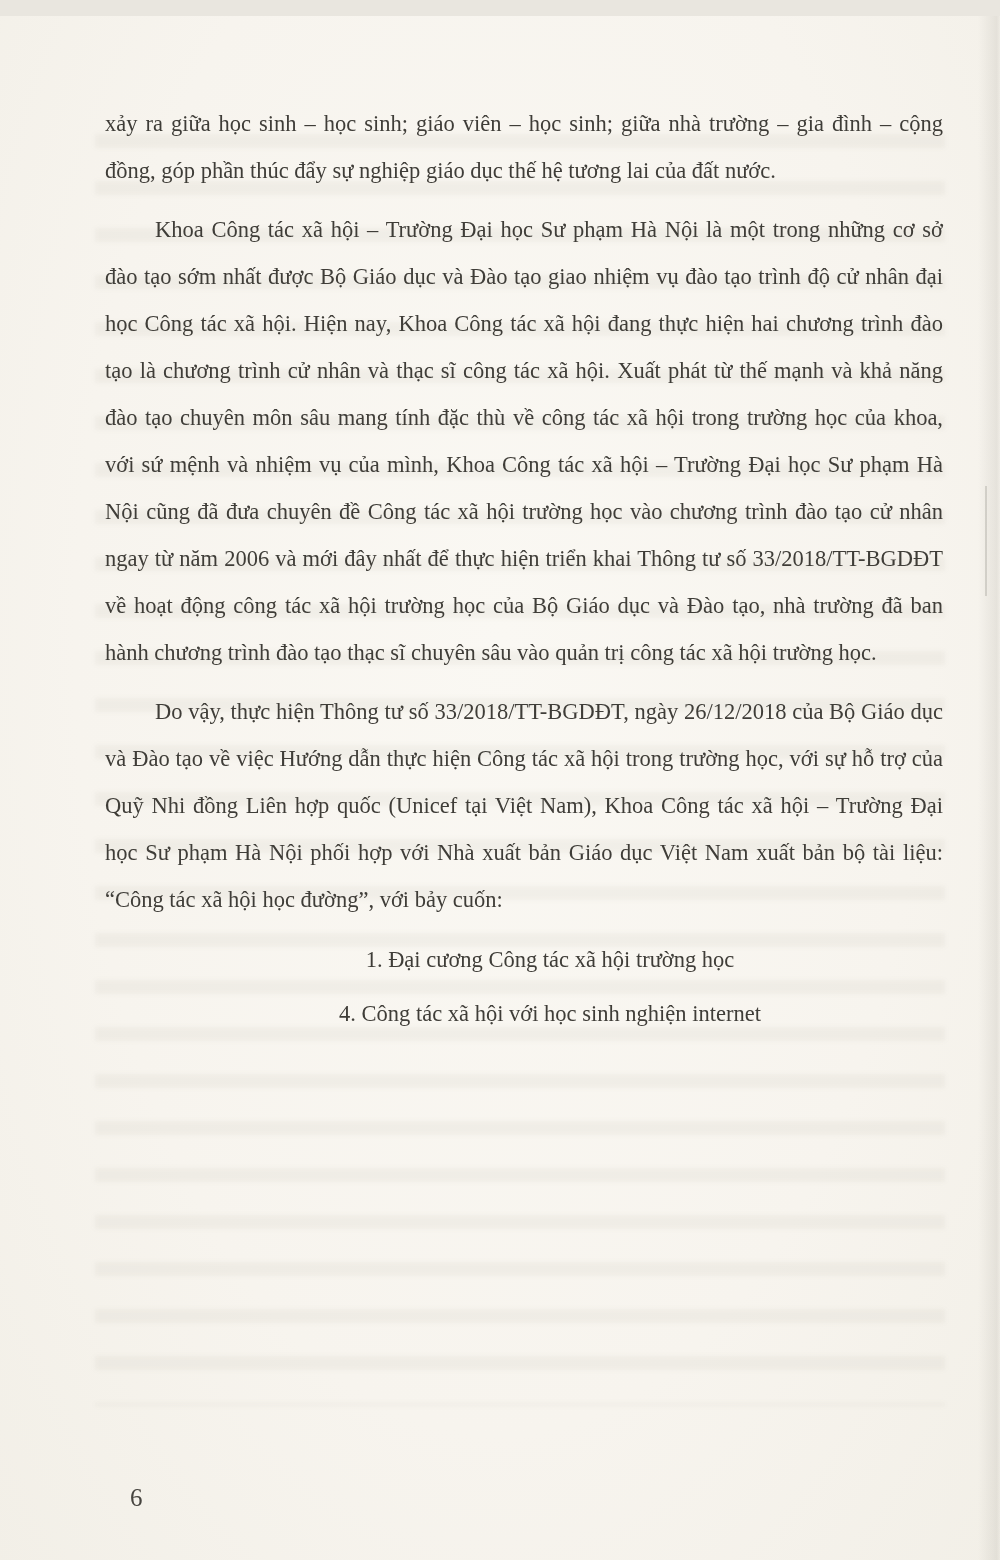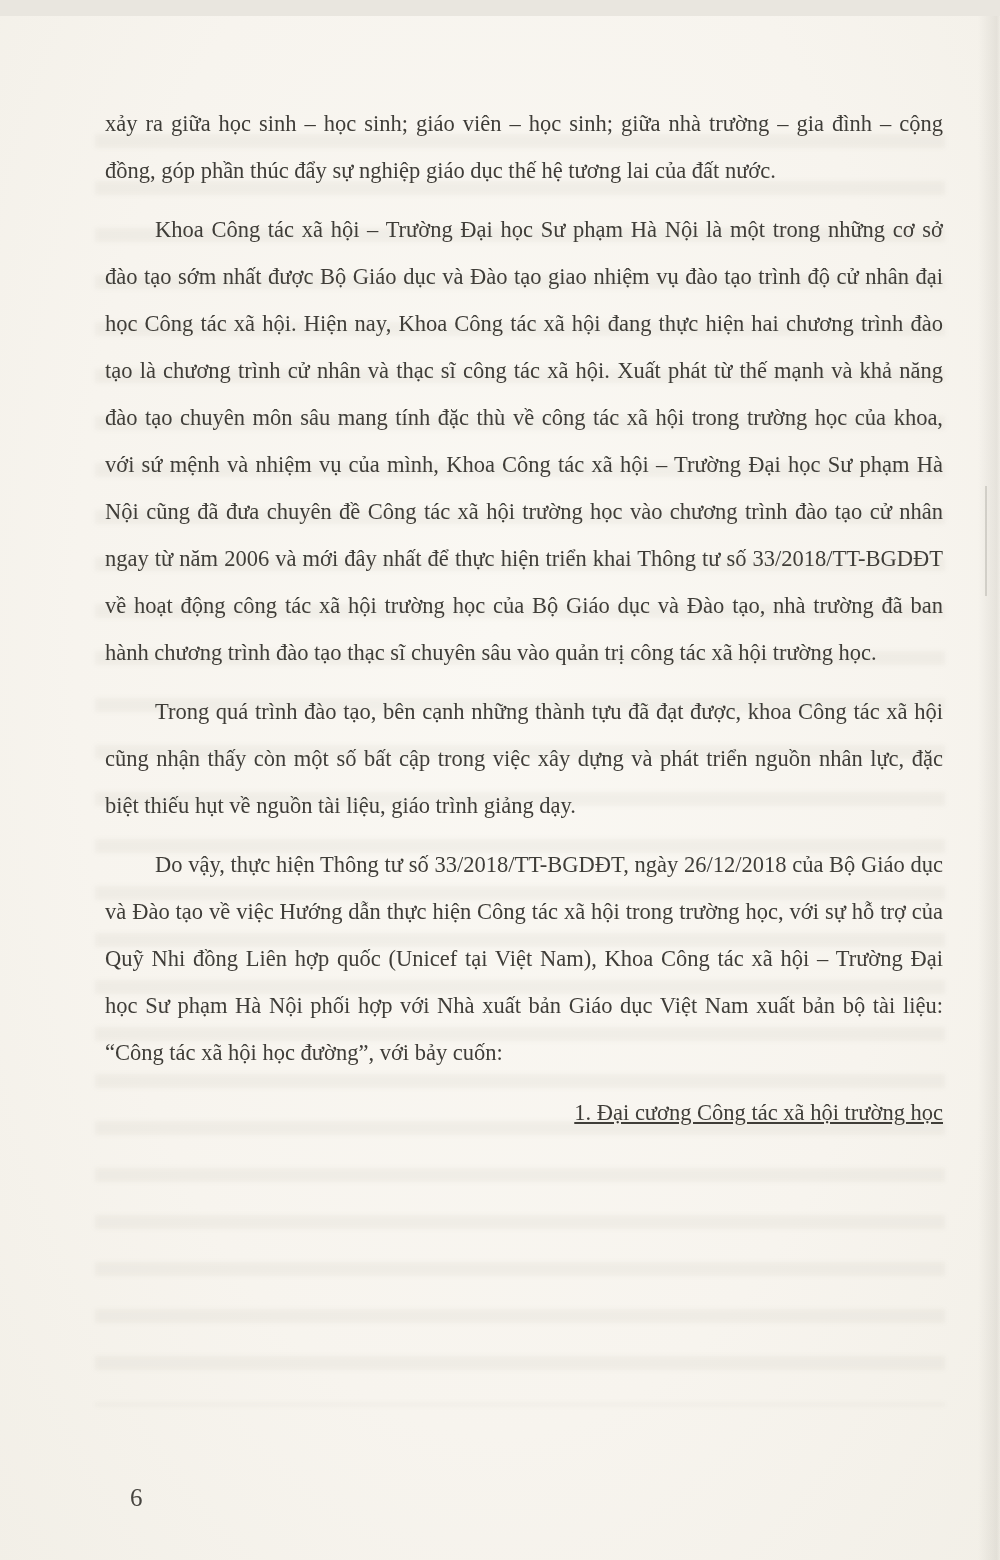--- a/index.html
+++ b/index.html
@@ -69,23 +69,22 @@
   }
   .para.no-indent {
     text-indent: 0;
   }
   .booklist {
     margin: 7px 0 0 0;
     padding-left: 52px;
   }
   .list-item {
     margin: 0 0 5px 0;
-    text-align: right;
+    text-align: center;
     line-height: 49px;
-    text-decoration: underline;
   }
   .pagenum {
     position: absolute;
     left: 130px;
     top: 1468px;
     font-size: 25px;
     color: #46443f;
   }
 </style>
 </head>
@@ -95,23 +94,23 @@
 
   <div class="ghost"></div>
   <div class="edge-shadow"></div>
   <div class="gutter-line"></div>
 
   <main class="text-block">
     <p class="para no-indent">xảy ra giữa học sinh – học sinh; giáo viên – học sinh; giữa nhà trường – gia đình – cộng đồng, góp phần thúc đẩy sự nghiệp giáo dục thế hệ tương lai của đất nước.</p>
 
     <p class="para">Khoa Công tác xã hội – Trường Đại học Sư phạm Hà Nội là một trong những cơ sở đào tạo sớm nhất được Bộ Giáo dục và Đào tạo giao nhiệm vụ đào tạo trình độ cử nhân đại học Công tác xã hội. Hiện nay, Khoa Công tác xã hội đang thực hiện hai chương trình đào tạo là chương trình cử nhân và thạc sĩ công tác xã hội. Xuất phát từ thế mạnh và khả năng đào tạo chuyên môn sâu mang tính đặc thù về công tác xã hội trong trường học của khoa, với sứ mệnh và nhiệm vụ của mình, Khoa Công tác xã hội – Trường Đại học Sư phạm Hà Nội cũng đã đưa chuyên đề Công tác xã hội trường học vào chương trình đào tạo cử nhân ngay từ năm 2006 và mới đây nhất để thực hiện triển khai Thông tư số 33/2018/TT-BGDĐT về hoạt động công tác xã hội trường học của Bộ Giáo dục và Đào tạo, nhà trường đã ban hành chương trình đào tạo thạc sĩ chuyên sâu vào quản trị công tác xã hội trường học.</p>
 
-    <p class="para">Trong quá trình đào tạo, bên cạnh những thành tựu đã đạt được, khoa Công tác xã hội cũng nhận thấy còn một số bất cập trong việc xây dựng và phát triển nguồn nhân lực, đặc biệt thiếu hụt về nguồn tài liệu, giáo trình giảng dạy.</p>
 
     <p class="para">Do vậy, thực hiện Thông tư số 33/2018/TT-BGDĐT, ngày 26/12/2018 của Bộ Giáo dục và Đào tạo về việc Hướng dẫn thực hiện Công tác xã hội trong trường học, với sự hỗ trợ của Quỹ Nhi đồng Liên hợp quốc (Unicef tại Việt Nam), Khoa Công tác xã hội – Trường Đại học Sư phạm Hà Nội phối hợp với Nhà xuất bản Giáo dục Việt Nam xuất bản bộ tài liệu: “Công tác xã hội học đường”, với bảy cuốn:</p>
 
     <div class="booklist">
       <div class="list-item">1. Đại cương Công tác xã hội trường học</div>
+      <div class="list-item">4. Công tác xã hội với học sinh nghiện internet</div>
     </div>
   </main>
 
   <div class="pagenum">6</div>
 </div>
 
 </body></html>

